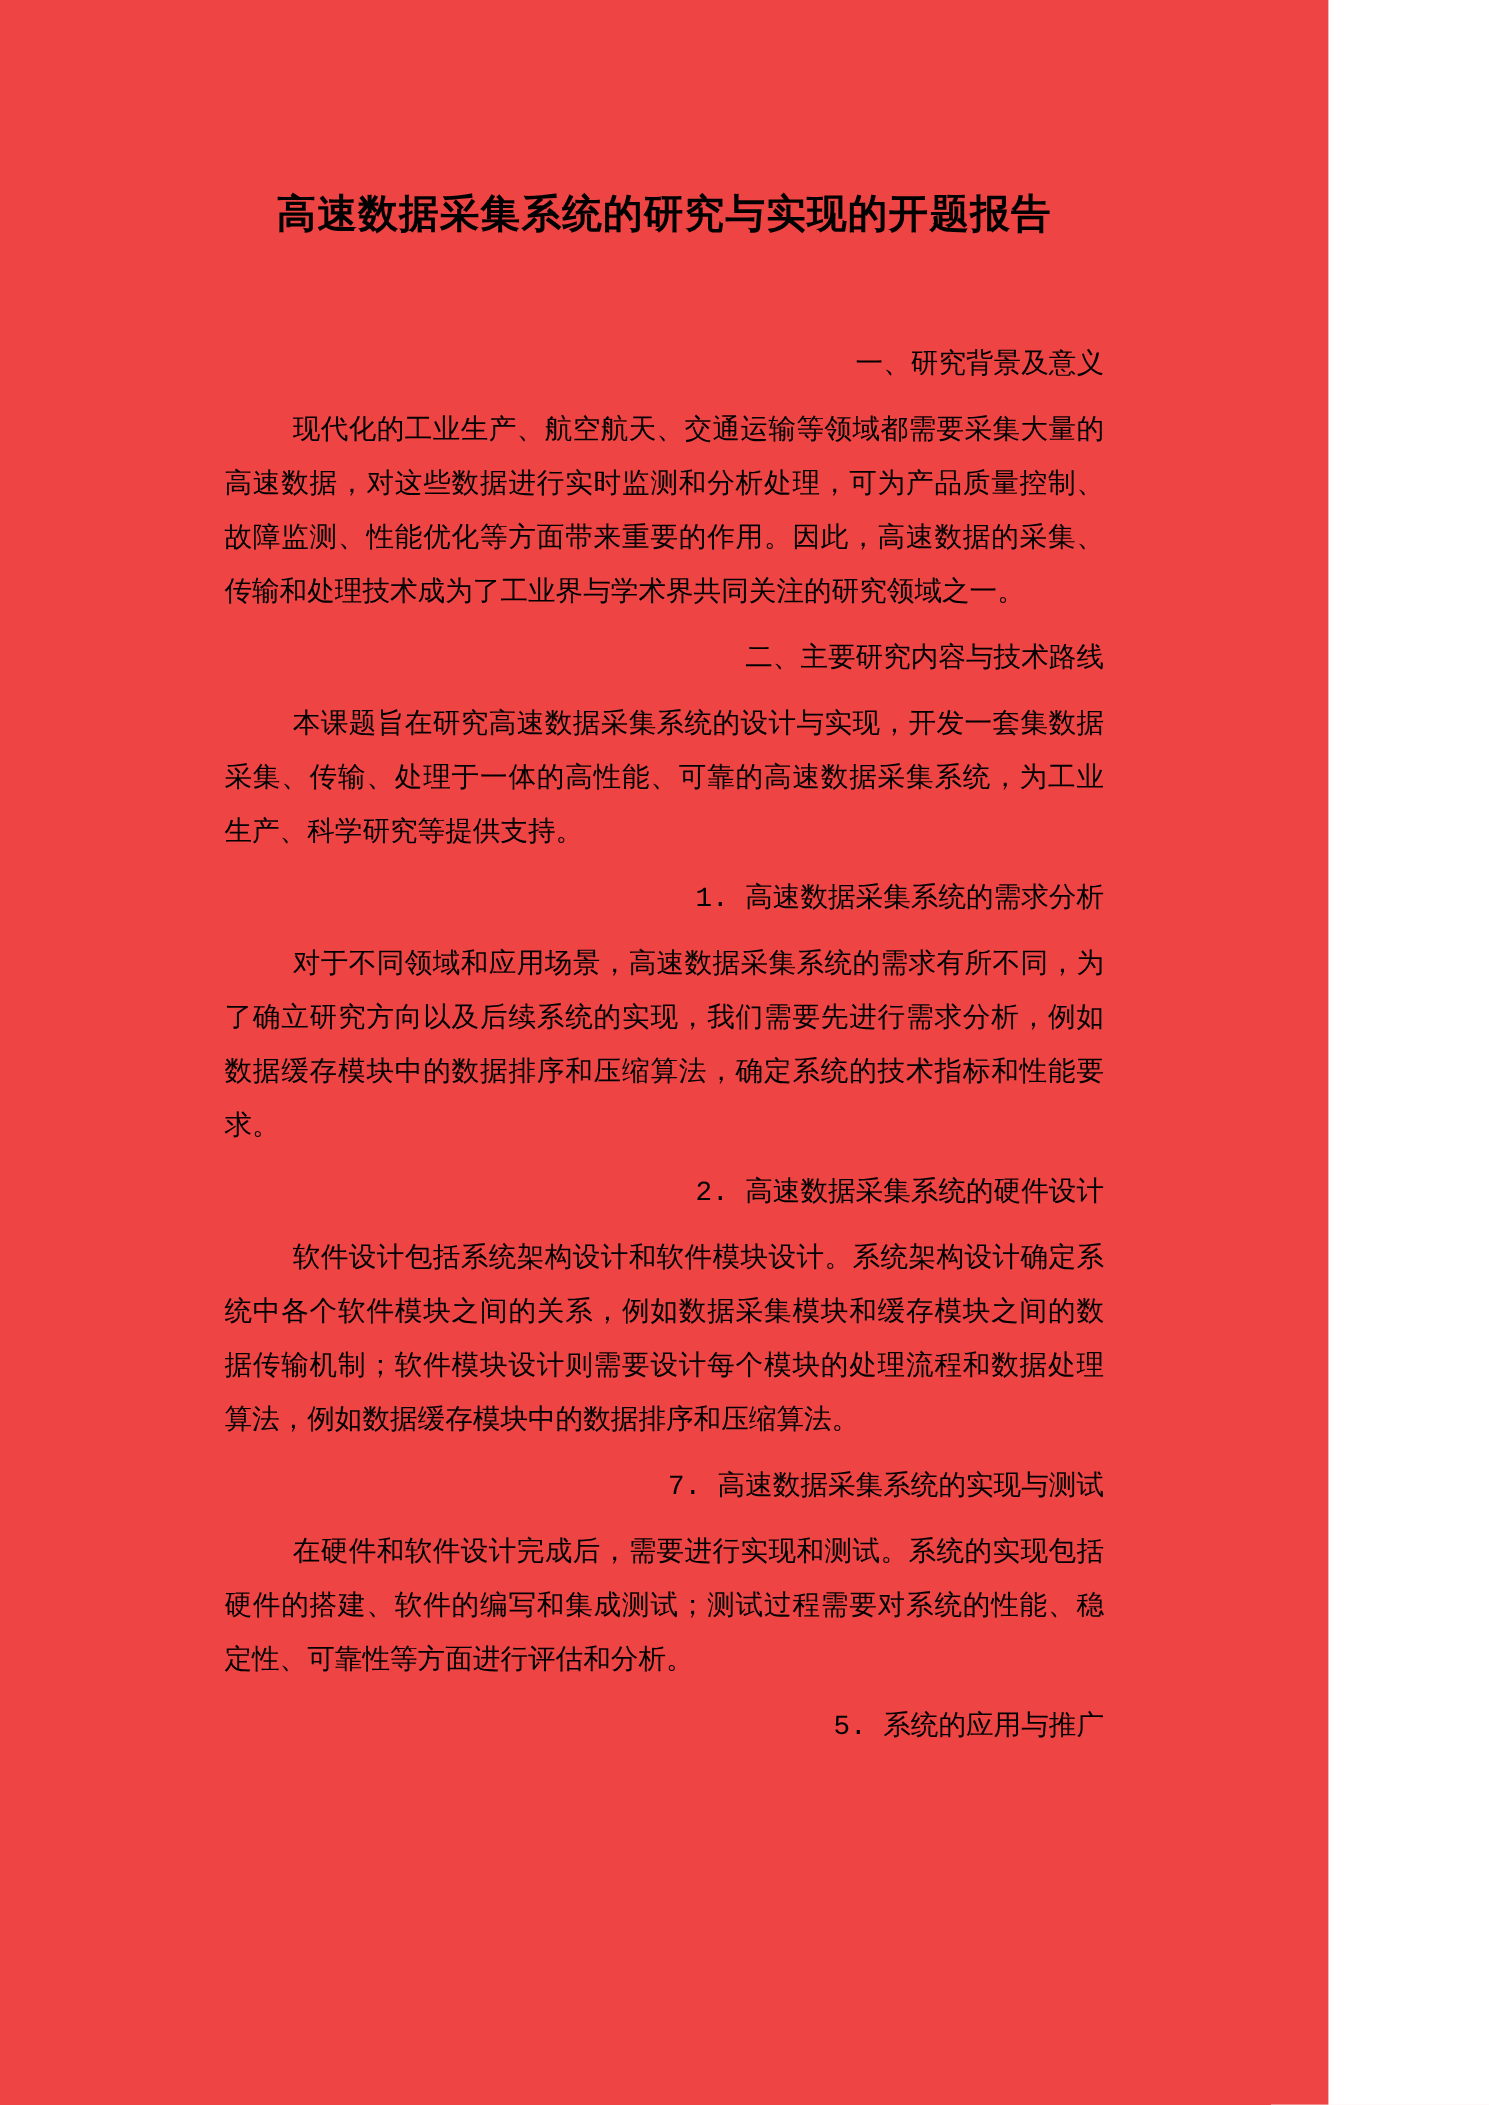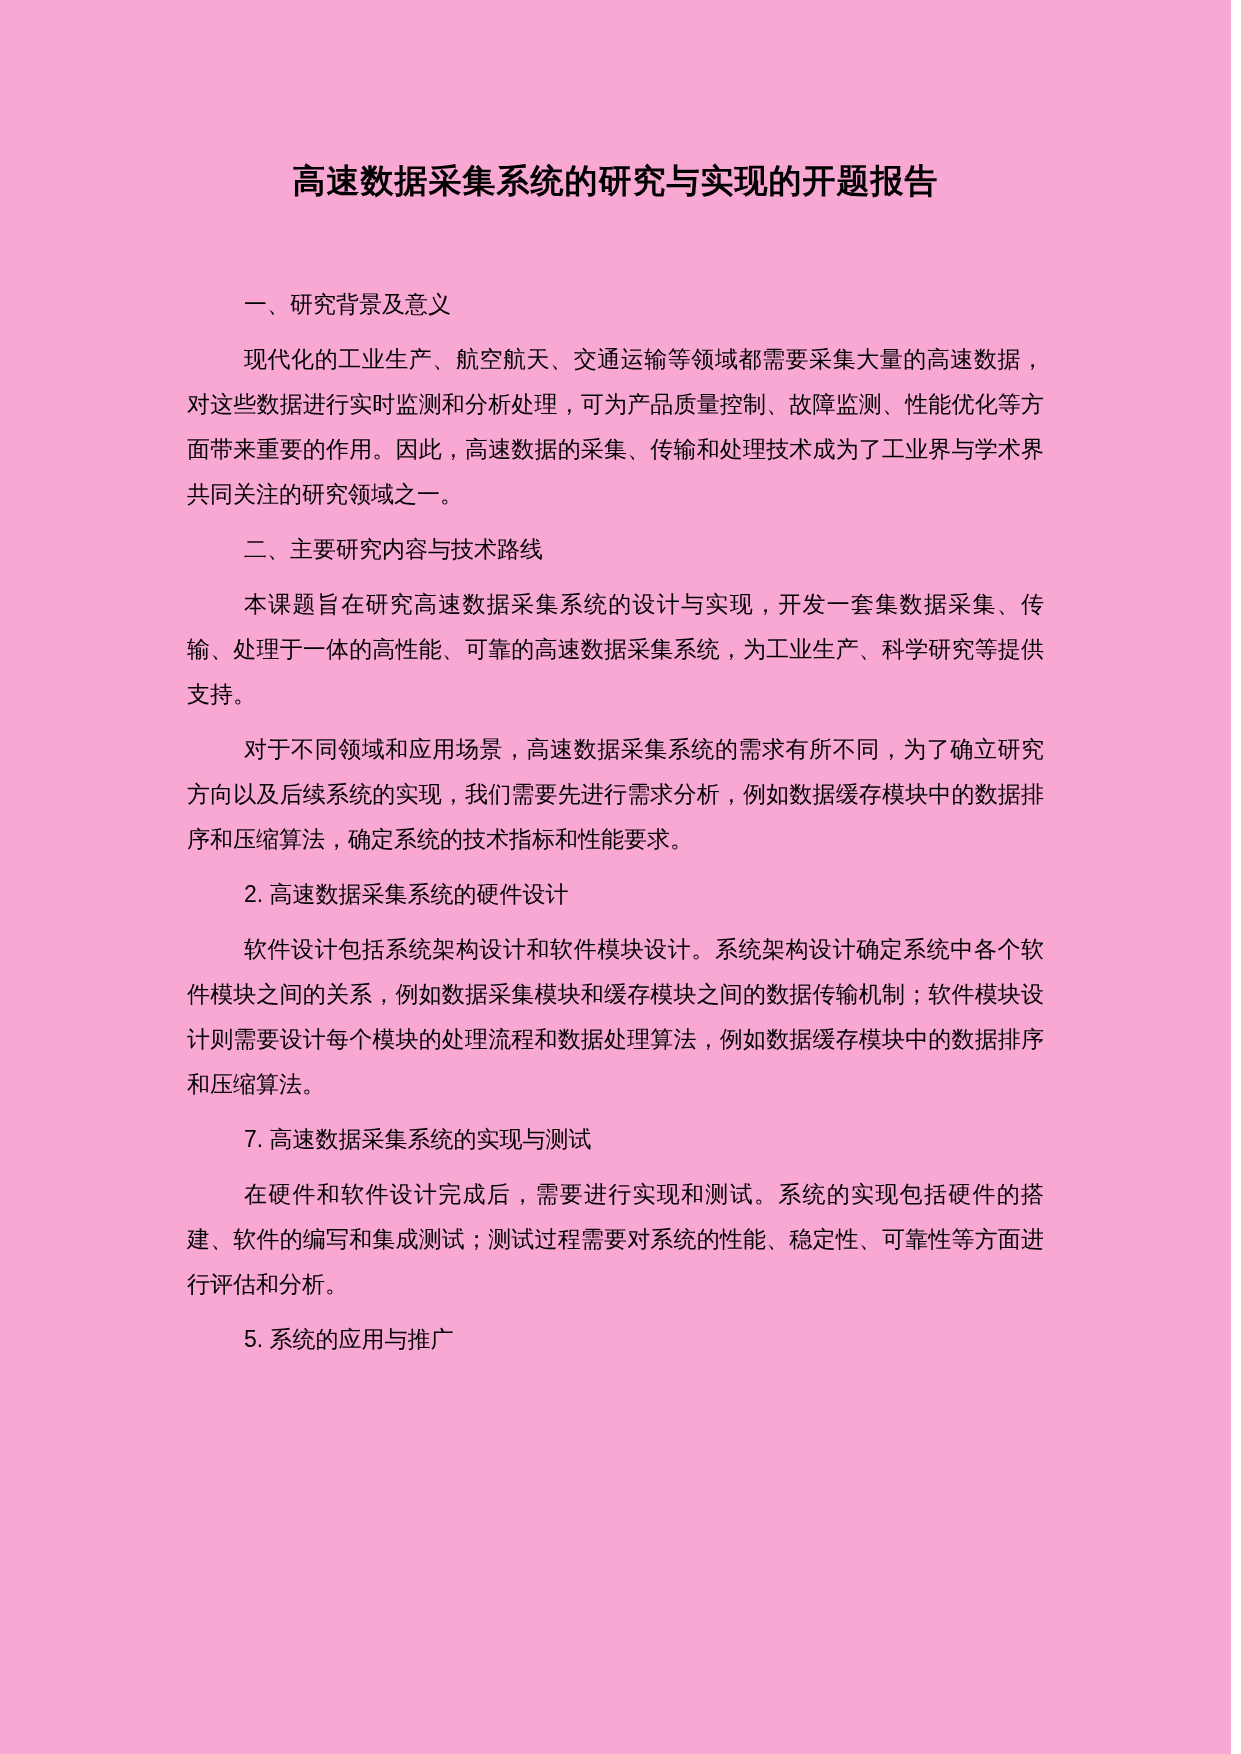--- a/index.html
+++ b/index.html
@@ -2,25 +2,25 @@
 <html><head>
 <meta charset="utf-8">
 <style>
   html, body {
     margin: 0;
     padding: 0;
     background: #ffffff;
   }
   .page {
     position: relative;
-    width: 1231px;
+    width: 1107px;
     height: 1754px;
-    background: #f9a8d4;
+    background: #ef4444;
     color: #000000;
-    font-family: Liberation Sans, sans-serif;
+    font-family: Liberation Mono, monospace;
     overflow: hidden;
     box-sizing: border-box;
   }
   .content {
     padding: 0 187px;
     box-sizing: border-box;
   }
   .doc-title {
     margin: 0;
     padding-top: 160px;
@@ -37,38 +37,39 @@
     font-weight: 400;
     line-height: 45px;
     text-indent: 57px;
     text-align: justify;
     color: #000000;
   }
   .block.first {
     margin-top: 80px;
   }
   .section-heading, .subsection-heading {
-    text-align: left;
+    text-align: right;
   }
 </style>
 </head>
 <body>
 
 <div class="page">
   <h1 class="doc-title">高速数据采集系统的研究与实现的开题报告</h1>
 
   <div class="content">
     <p class="block first section-heading">一、研究背景及意义</p>
 
     <p class="block paragraph">现代化的工业生产、航空航天、交通运输等领域都需要采集大量的高速数据，对这些数据进行实时监测和分析处理，可为产品质量控制、故障监测、性能优化等方面带来重要的作用。因此，高速数据的采集、传输和处理技术成为了工业界与学术界共同关注的研究领域之一。</p>
 
     <p class="block section-heading">二、主要研究内容与技术路线</p>
 
     <p class="block paragraph">本课题旨在研究高速数据采集系统的设计与实现，开发一套集数据采集、传输、处理于一体的高性能、可靠的高速数据采集系统，为工业生产、科学研究等提供支持。</p>
 
+    <p class="block subsection-heading">1. 高速数据采集系统的需求分析</p>
 
     <p class="block paragraph">对于不同领域和应用场景，高速数据采集系统的需求有所不同，为了确立研究方向以及后续系统的实现，我们需要先进行需求分析，例如数据缓存模块中的数据排序和压缩算法，确定系统的技术指标和性能要求。</p>
 
     <p class="block subsection-heading">2. 高速数据采集系统的硬件设计</p>
 
 
 
     <p class="block paragraph">软件设计包括系统架构设计和软件模块设计。系统架构设计确定系统中各个软件模块之间的关系，例如数据采集模块和缓存模块之间的数据传输机制；软件模块设计则需要设计每个模块的处理流程和数据处理算法，例如数据缓存模块中的数据排序和压缩算法。</p>
 
     <p class="block subsection-heading">7. 高速数据采集系统的实现与测试</p>

